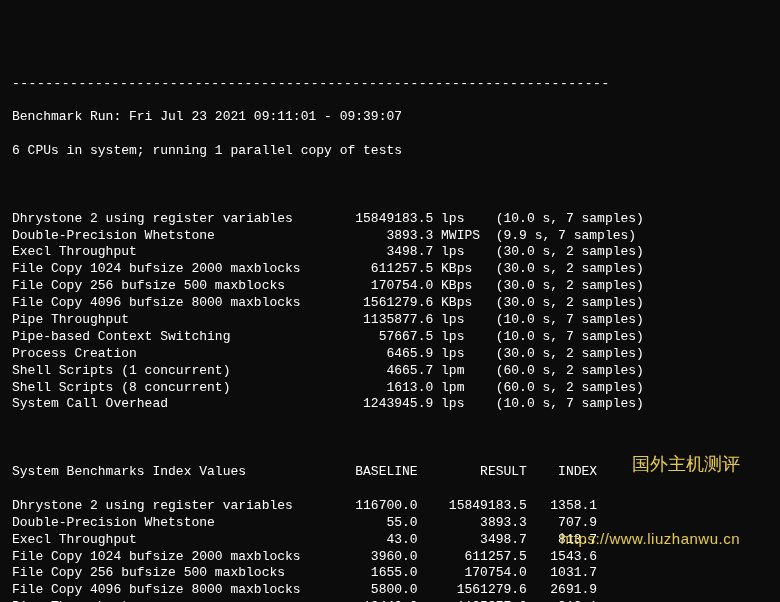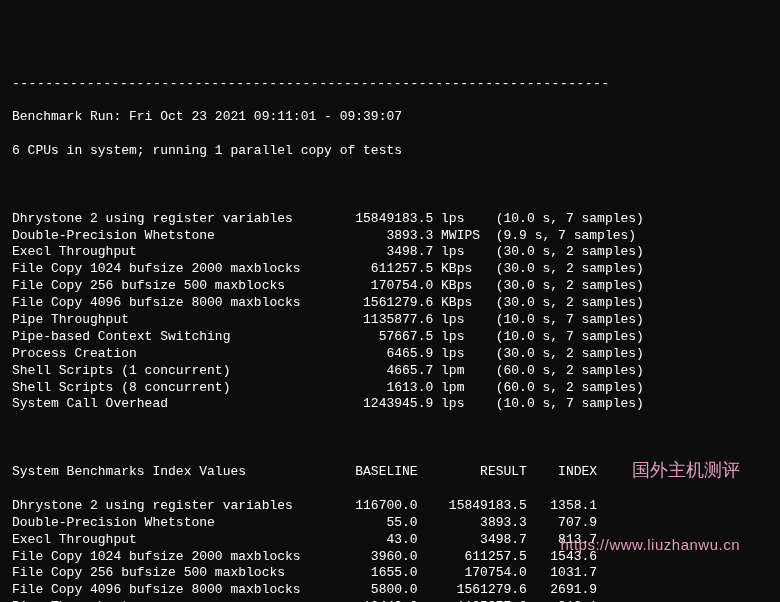--- a/index.html
+++ b/index.html
@@ -21,42 +21,42 @@
       white-space: pre;
     }
     .line {
       white-space: pre;
     }
     .dashes {
       letter-spacing: 0.5px;
     }
     .watermark {
       position: absolute;
-      bottom: 22px;
+      bottom: 28px;
       right: 40px;
-      color: #f9a8d4;
+      color: #fde047;
       font-size: 18px;
       font-family: "Microsoft YaHei", sans-serif;
       text-align: right;
       line-height: 1.4;
       pointer-events: none;
       opacity: 0.9;
     }
     .watermark .url {
       font-size: 15px;
       letter-spacing: 0.5px;
     }
   </style>
 </head>
 <body>
 
 
 
 <div class="line dashes">------------------------------------------------------------------------</div>
-<div class="line">Benchmark Run: Fri Oct 23 2021 09:11:01 - 09:39:07</div>
+<div class="line">Benchmark Run: Fri Jul 23 2021 09:11:01 - 09:39:07</div>
 <div class="line">6 CPUs in system; running 1 parallel copy of tests</div>
 <div class="line"> </div>
 <div id="results-block"><div class="line">Dhrystone 2 using register variables        15849183.5 lps    (10.0 s, 7 samples)</div><div class="line">Double-Precision Whetstone                      3893.3 MWIPS  (9.9 s, 7 samples)</div><div class="line">Execl Throughput                                3498.7 lps    (30.0 s, 2 samples)</div><div class="line">File Copy 1024 bufsize 2000 maxblocks         611257.5 KBps   (30.0 s, 2 samples)</div><div class="line">File Copy 256 bufsize 500 maxblocks           170754.0 KBps   (30.0 s, 2 samples)</div><div class="line">File Copy 4096 bufsize 8000 maxblocks        1561279.6 KBps   (30.0 s, 2 samples)</div><div class="line">Pipe Throughput                              1135877.6 lps    (10.0 s, 7 samples)</div><div class="line">Pipe-based Context Switching                   57667.5 lps    (10.0 s, 7 samples)</div><div class="line">Process Creation                                6465.9 lps    (30.0 s, 2 samples)</div><div class="line">Shell Scripts (1 concurrent)                    4665.7 lpm    (60.0 s, 2 samples)</div><div class="line">Shell Scripts (8 concurrent)                    1613.0 lpm    (60.0 s, 2 samples)</div><div class="line">System Call Overhead                         1243945.9 lps    (10.0 s, 7 samples)</div></div>
 <div class="line"> </div>
 <div id="index-header-line" class="line">System Benchmarks Index Values              BASELINE        RESULT    INDEX</div>
 <div id="index-block"><div class="line">Dhrystone 2 using register variables        116700.0    15849183.5   1358.1</div><div class="line">Double-Precision Whetstone                      55.0        3893.3    707.9</div><div class="line">Execl Throughput                                43.0        3498.7    813.7</div><div class="line">File Copy 1024 bufsize 2000 maxblocks         3960.0      611257.5   1543.6</div><div class="line">File Copy 256 bufsize 500 maxblocks           1655.0      170754.0   1031.7</div><div class="line">File Copy 4096 bufsize 8000 maxblocks         5800.0     1561279.6   2691.9</div><div class="line">Pipe Throughput                              12440.0     1135877.6    913.1</div></div>
 
 
 
 <div class="watermark">

